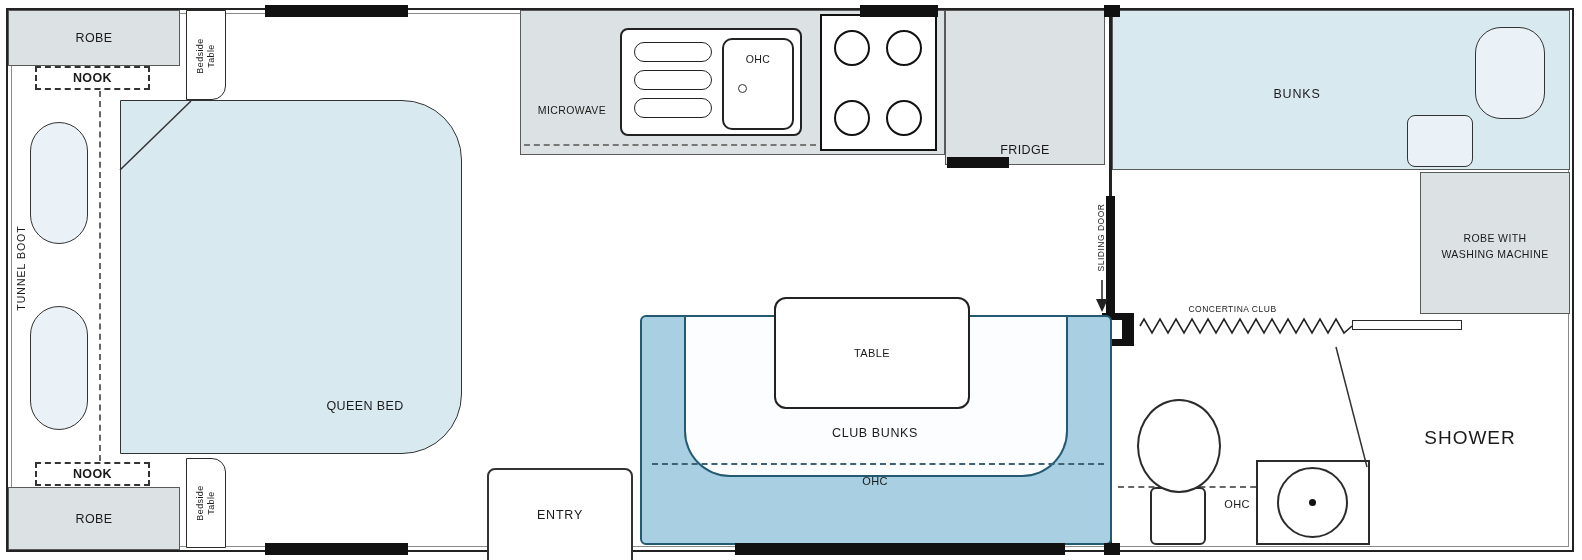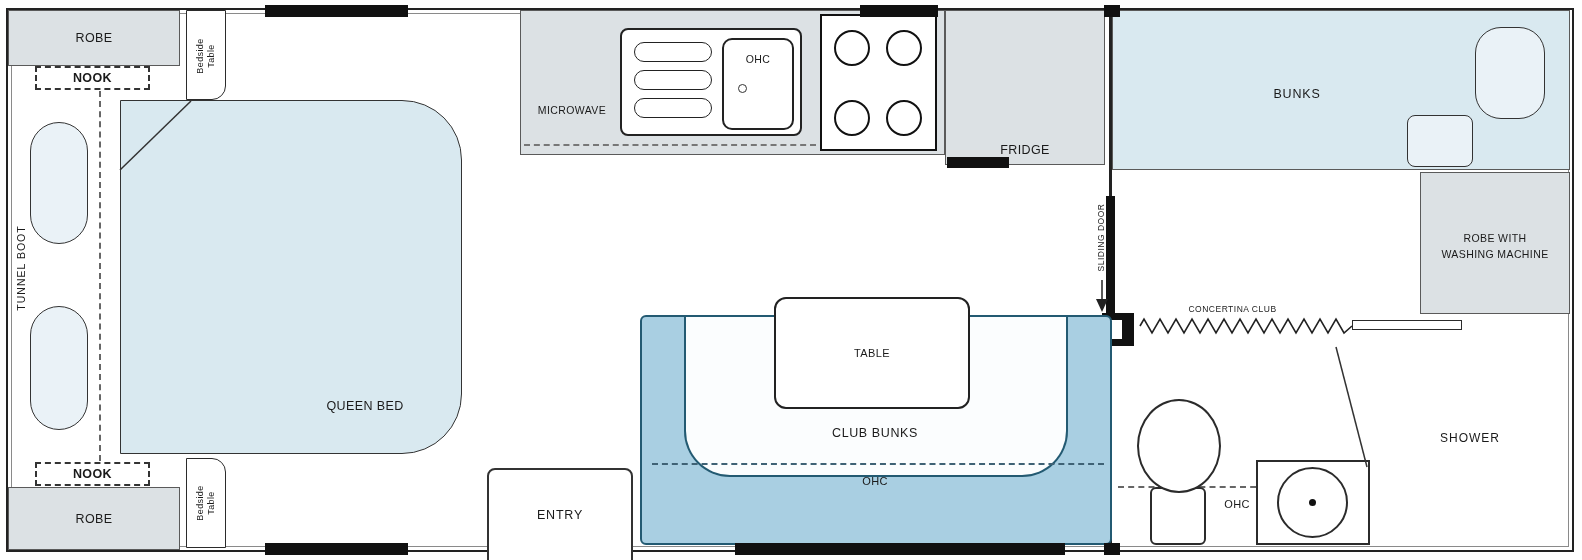--- a/index.html
+++ b/index.html
@@ -13,21 +13,21 @@
   .outline { position:absolute; border:2px solid #2b2b2b; background:#fff; }
   .lbl  { position:absolute; display:flex; align-items:center; justify-content:center;
           text-align:center; white-space:pre-line; letter-spacing:.4px; font-size:12px; }
   .rot  { transform:rotate(-90deg); }
   .bold { font-weight:bold; }
   .f8   { font-size:8.5px; letter-spacing:.5px; }
   .f9   { font-size:9px; }
   .f10  { font-size:10.5px; }
   .f11  { font-size:11px; }
   .f12  { font-size:12.5px; }
-  .f16  { font-size:12px; letter-spacing:1px; }
+  .f16  { font-size:19px; letter-spacing:1px; }
   .lh15 { line-height:1.55;margin-top:6px; }
   .dash-v { position:absolute; width:0; border-left:2px dashed #666; }
   .dash-h { position:absolute; height:0; border-top:2px dashed #666; }
   .wallbar { position:absolute; background:#111; }
   .pill { position:absolute; border:1.8px solid #333; background:#eaf2f7; }
   .slat { position:absolute; left:12px; width:78px; height:20px; background:#fff;
           border:1.8px solid #222; border-radius:10px; }
   .burner { position:absolute; width:36px; height:36px; border:2.2px solid #111;
             border-radius:50%; background:#fff; }
   .overlay { position:absolute; left:0; top:0; pointer-events:none; }

